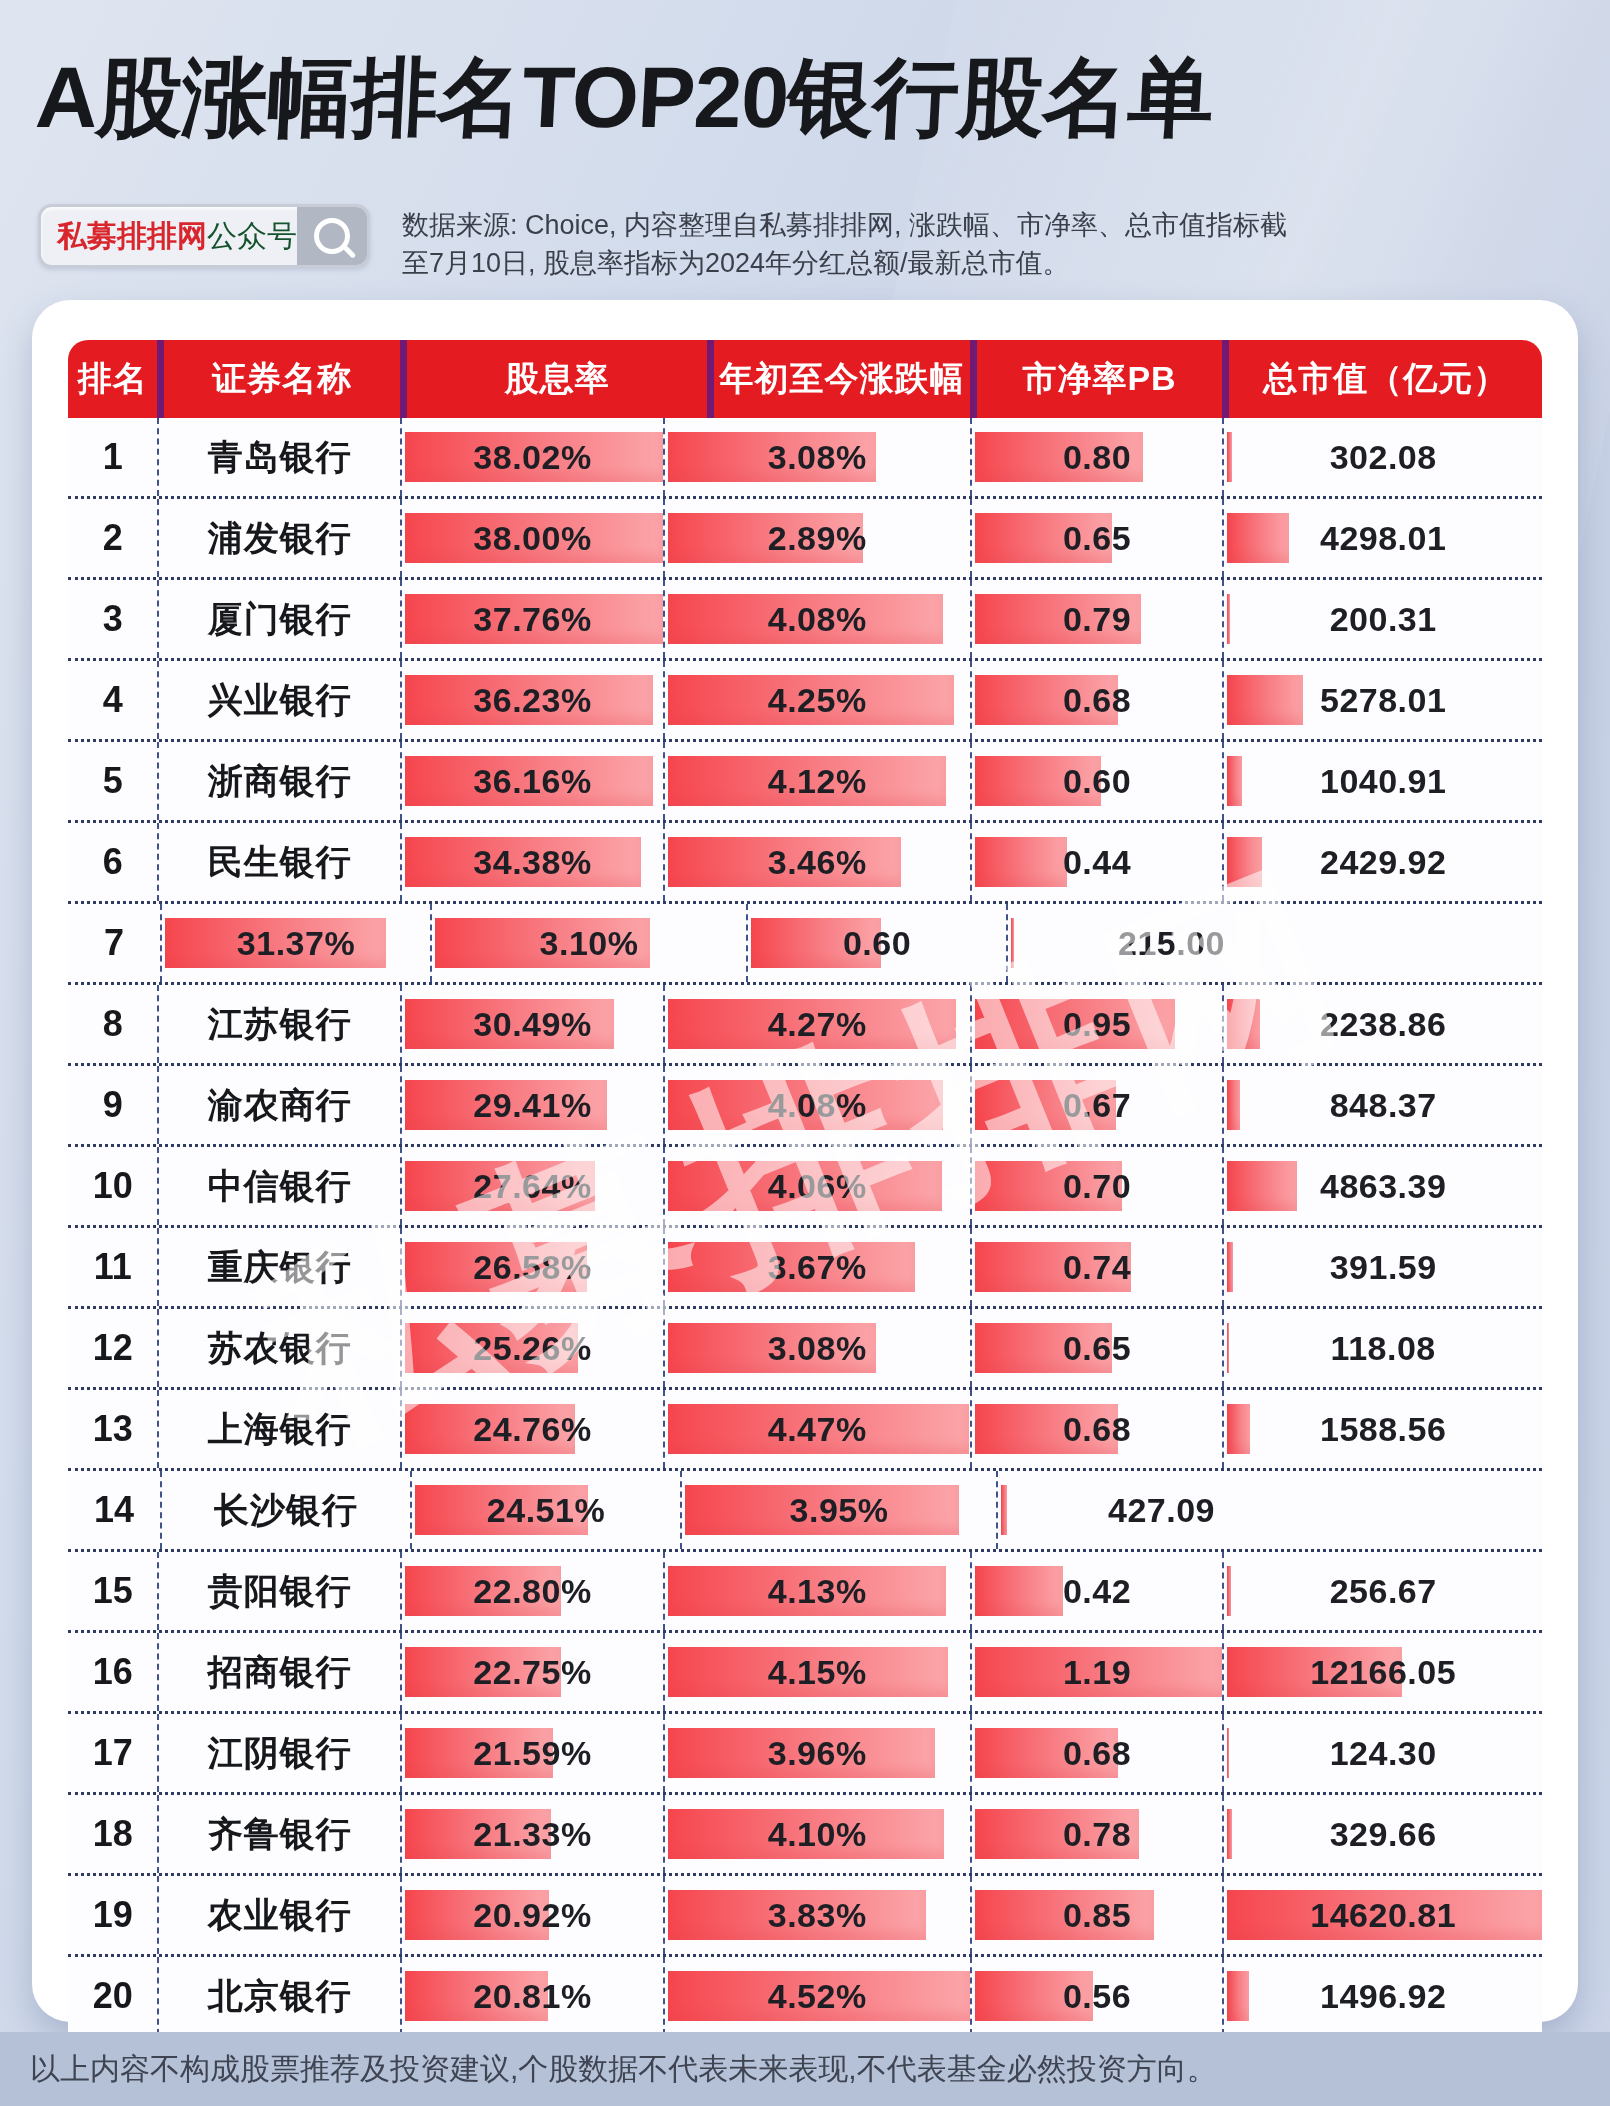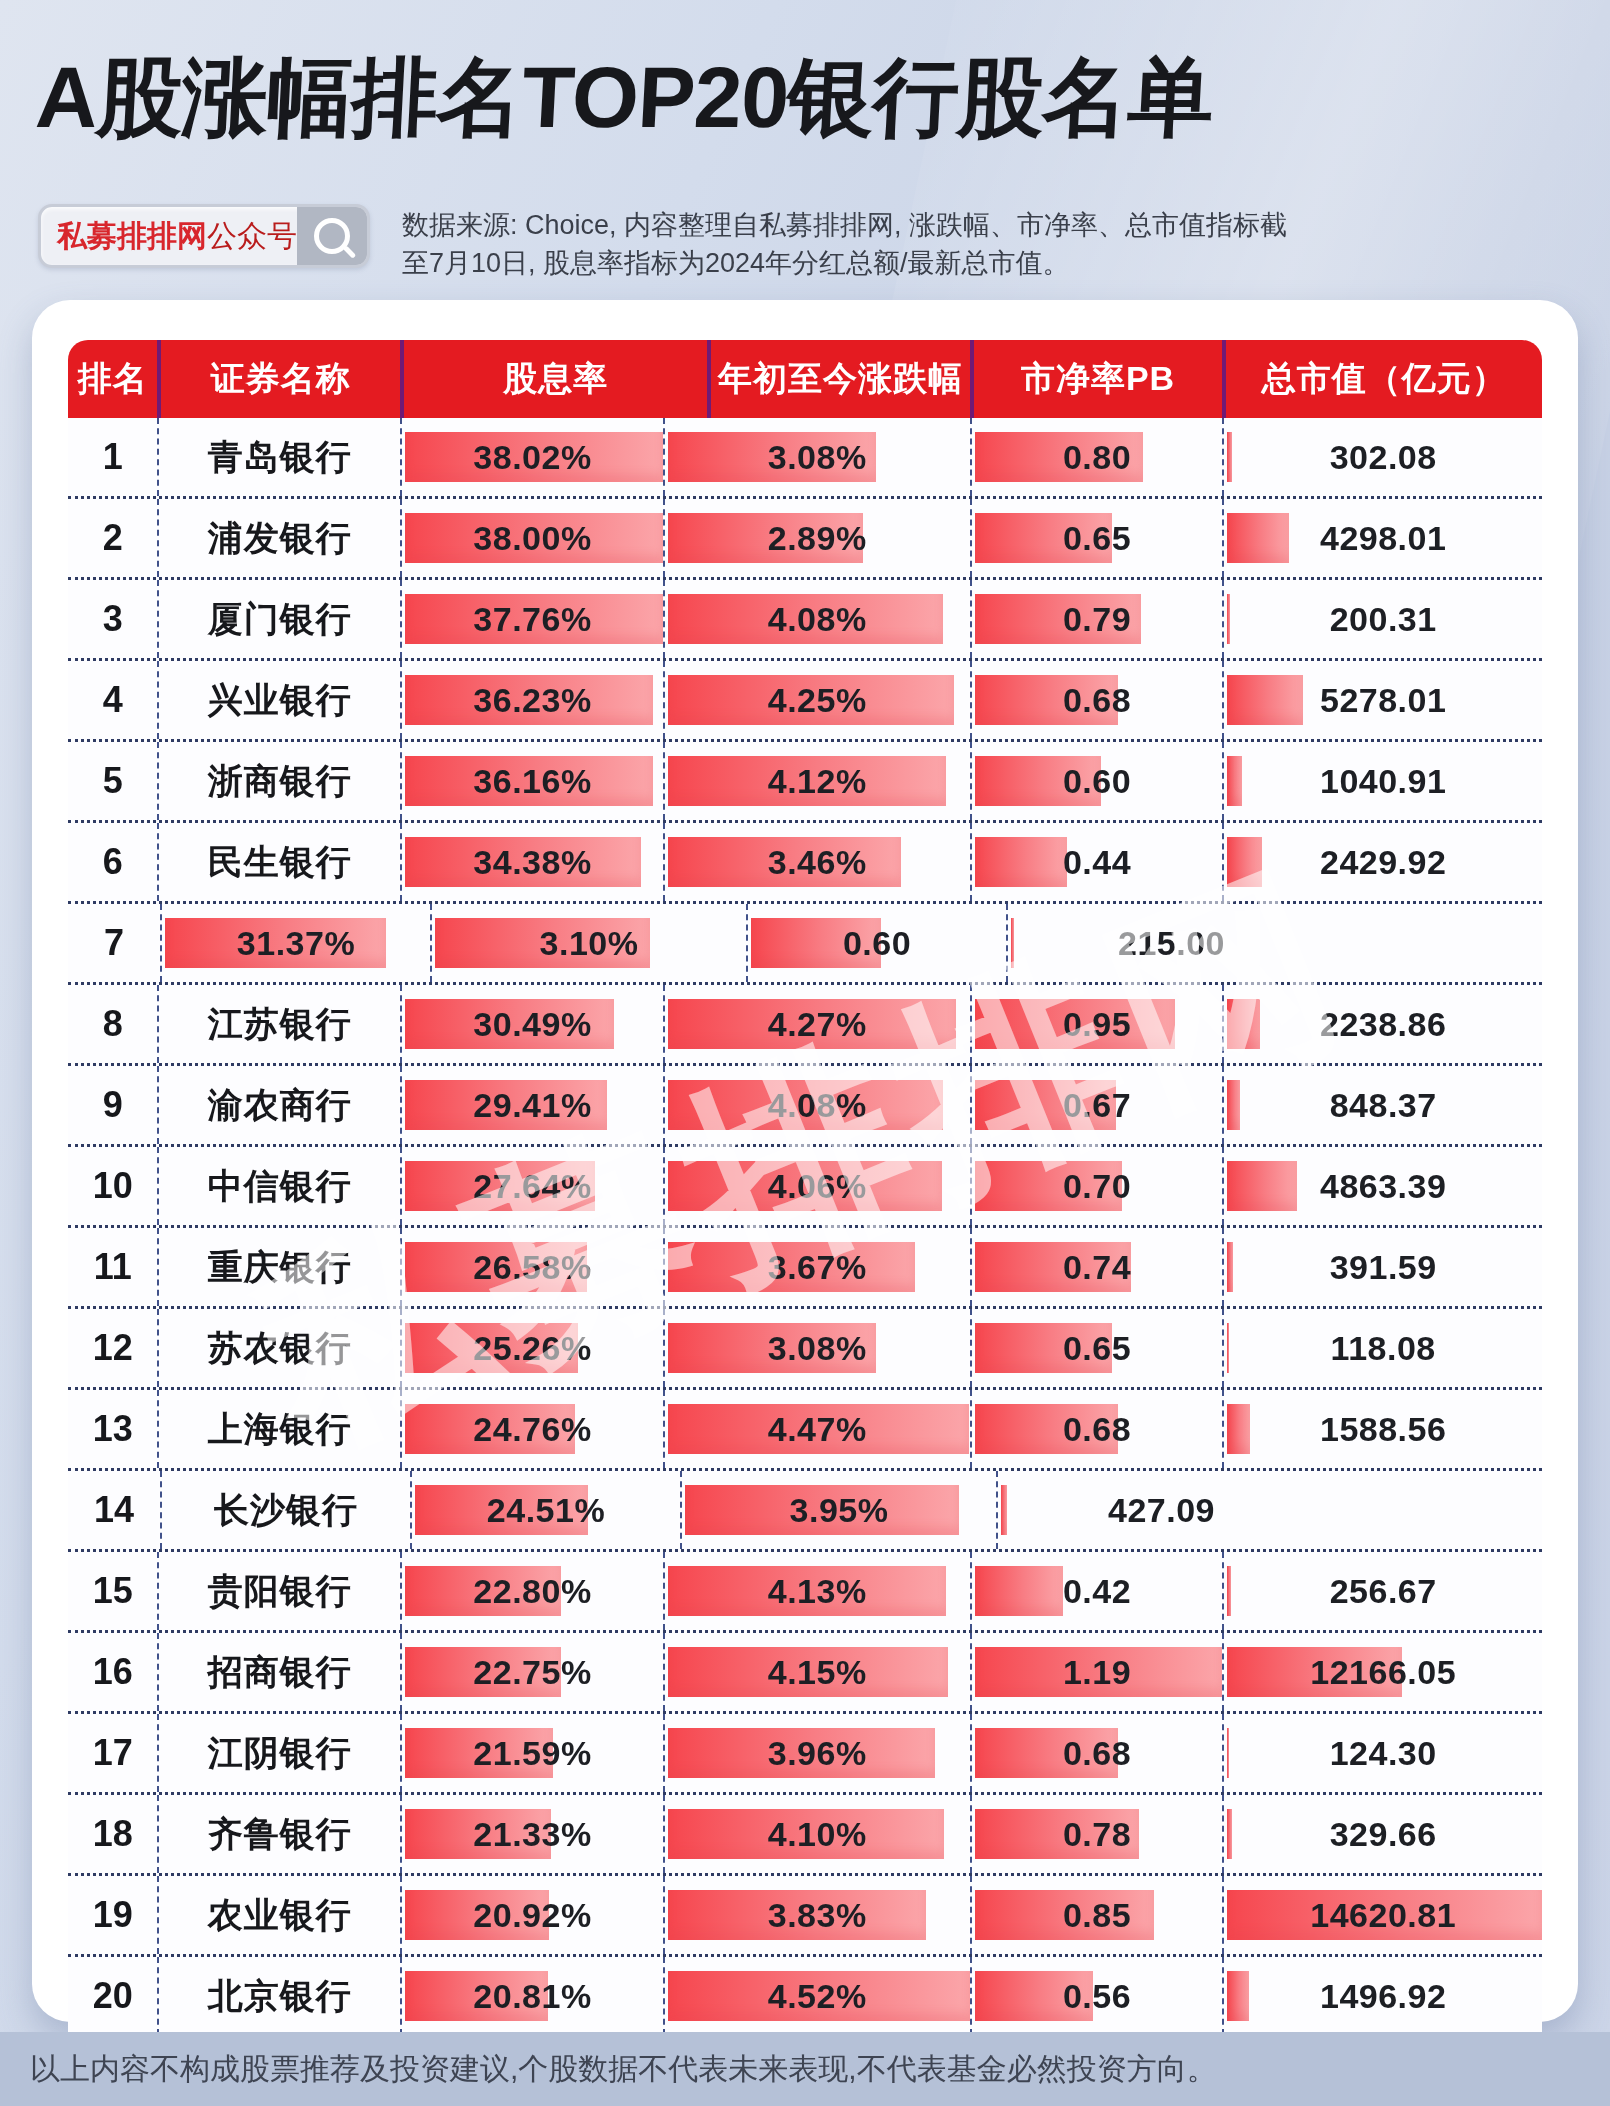--- a/index.html
+++ b/index.html
@@ -19,40 +19,40 @@
     transform:skewX(-3deg);white-space:nowrap;
   }
   .badge-row{position:absolute;left:38px;top:204px;right:36px;display:flex;align-items:flex-start;}
   .badge{
     width:332px;height:64px;border-radius:14px;background:#eef0f5;
     border:3px solid #c7ccd7;display:flex;align-items:center;overflow:hidden;
     box-sizing:border-box;box-shadow:inset 0 2px 4px rgba(255,255,255,.9),0 2px 4px rgba(120,130,160,.25);
     flex:0 0 auto;
   }
   .badge-brand{color:#d8262c;font-weight:700;font-size:30px;margin-left:16px;}
-  .badge-suffix{color:#b91c1c;font-size:30px;font-weight:500;}
+  .badge-suffix{color:#14532d;font-size:30px;font-weight:500;}
   .search-btn{
     margin-left:auto;width:70px;align-self:stretch;background:#b1b7c3;
     display:flex;align-items:center;justify-content:center;
   }
   .mag{position:relative;width:26px;height:26px;border:5px solid #ffffff;border-radius:50%;display:block;}
   .mag::after{
     content:"";position:absolute;width:5px;height:14px;background:#ffffff;border-radius:3px;
     right:-7px;bottom:-10px;transform:rotate(-45deg);
   }
   .source{margin-left:32px;font-size:27px;color:#3a3f4a;line-height:1.42;font-weight:500;padding-top:2px;}
   .card{
     position:absolute;left:32px;top:300px;width:1546px;height:1722px;
     background:#ffffff;border-radius:38px;box-sizing:border-box;padding:40px 36px;
     box-shadow:0 16px 34px rgba(90,110,150,.32);
   }
   .thead{display:flex;height:78px;}
   .hcell{
     box-sizing:border-box;background:#e41b21;color:#ffffff;font-weight:700;font-size:34px;
-    display:flex;align-items:center;justify-content:center;border-left:4px solid #701a75;
+    display:flex;align-items:center;justify-content:center;border-left:7px solid #701a75;
     letter-spacing:1px;white-space:nowrap;
   }
   .hcell:first-child{border-left:none;border-top-left-radius:20px;}
   .hcell:last-child{border-top-right-radius:20px;}
   .c-rank{width:92px;}
   .c-name{width:250px;}
   .c-change{width:270px;}
   .c-dividend{width:316px;}
   .c-pb{width:260px;}
   .c-mcap{width:329px;}

